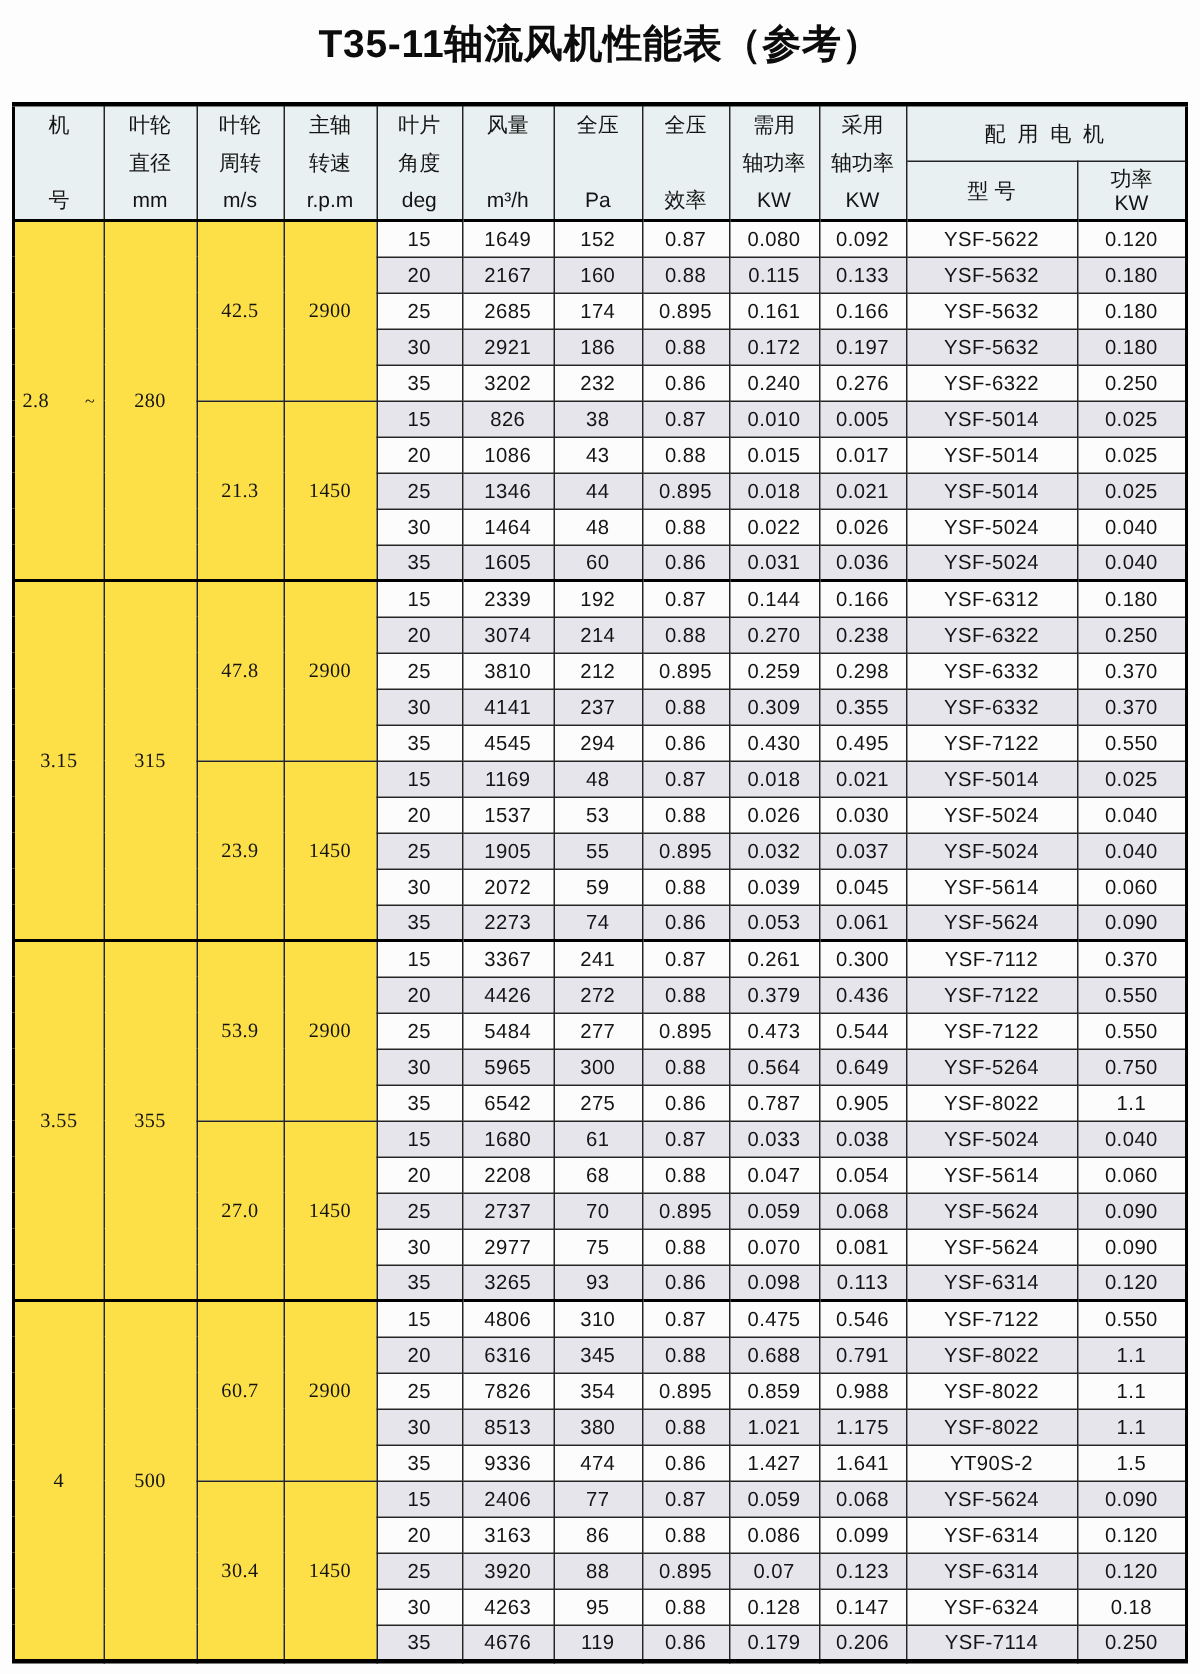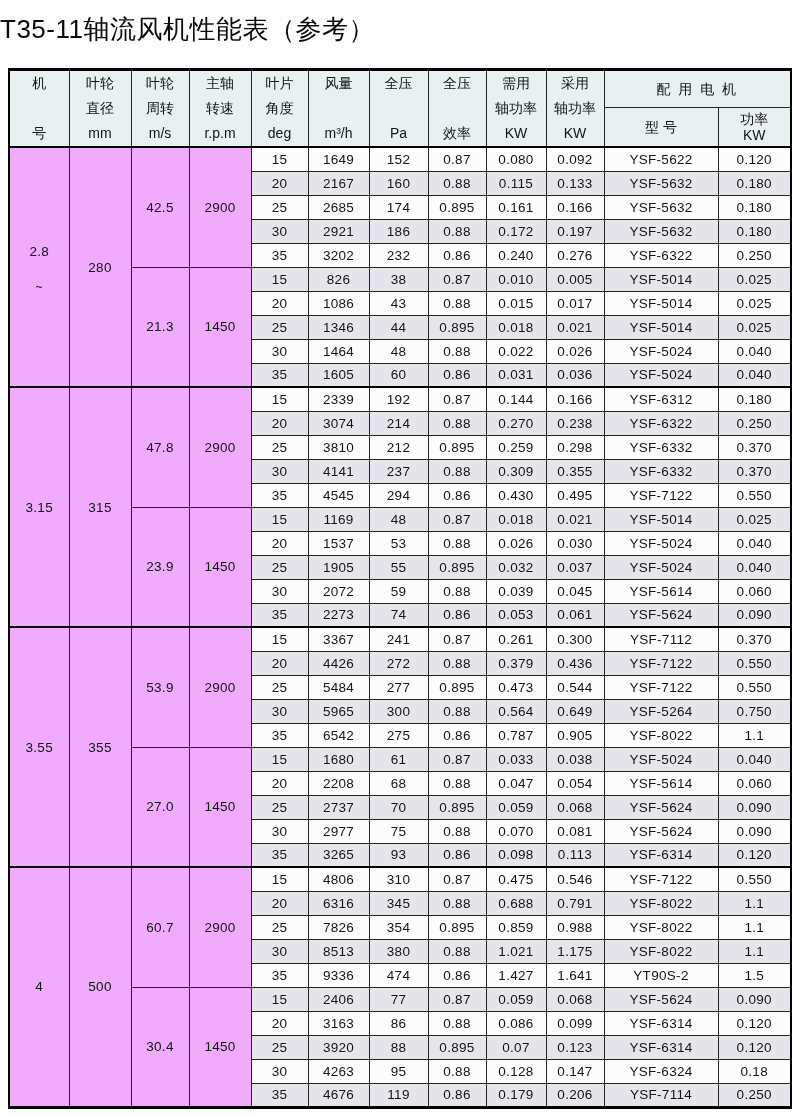--- a/index.html
+++ b/index.html
@@ -5,23 +5,23 @@
   html, body {
     margin: 0; padding: 0;
     width: 800px; height: 1116px;
     background: #fcfdfc;
     font-family: "Liberation Sans", sans-serif;
     color: #141414;
   }
   .page { width: 800px; height: 1116px; overflow: hidden; }
   .title {
     margin: 12px 0 0 0;
-    text-align: left;
+    text-align: center;
     font-size: 26px;
-    font-weight: normal;
+    font-weight: bold;
     color: #0c0c0c;
     letter-spacing: 0.5px;
   }
   table.perf {
     border-collapse: collapse;
     table-layout: fixed;
     margin: 21px 0 0 8px;
     border: 2px solid #000;
     border-top-width: 3px;
     border-bottom-width: 3px;
@@ -51,25 +51,24 @@
     align-items: center;
   }
   .motor-head { letter-spacing: 2px; margin-left: 44px; }
   tbody td {
     font-size: 13.5px;
     background: #fbfcfb;
     letter-spacing: 0.3px;
   }
   tbody tr { height: 24px; }
   tbody tr.shade td.datacell { background: #e7e5ec; }
-  td.merged { background: #f0abfc; }
+  td.merged { background: #fde047; font-family: Liberation Serif, serif; }
   tr.group-start td { border-top: 2px solid #000; }
   .mbox {
     display: flex;
-    flex-direction: column;
     align-items: center;
     justify-content: center;
     gap: 24px;
   }
   .mnote { font-size: 12px; line-height: 8px; }
 </style>
 </head>
 <body>
 
 <div class="page">

